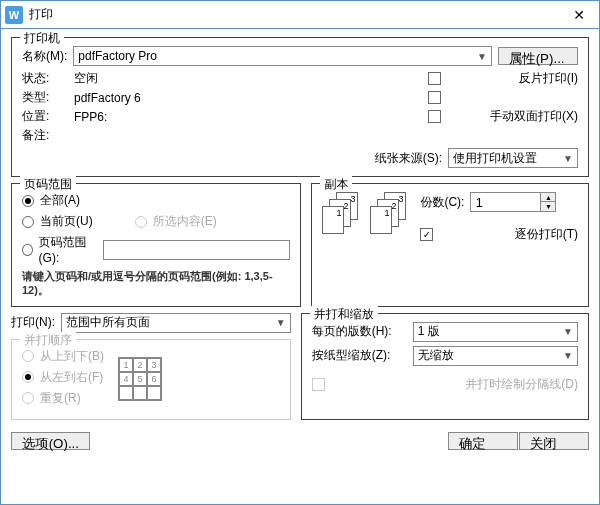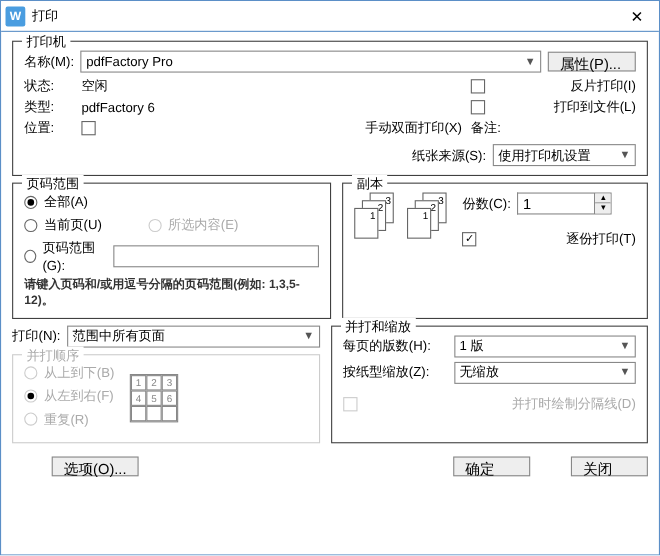--- a/index.html
+++ b/index.html
@@ -12,21 +12,21 @@
 .content { flex: 1; padding: 8px 10px 6px 10px; display: flex; flex-direction: column; gap: 6px; }
 
 .fieldset { border: 1px solid #404040; padding: 8px 10px; position: relative; }
 .fieldset-title { position: absolute; top: -8px; left: 8px; background: #fff; padding: 0 4px; }
 
 .row { display: flex; align-items: center; gap: 6px; margin-bottom: 4px; }
 .label { white-space: nowrap; }
 .select { flex: 1; border: 1px solid #888; height: 20px; padding: 1px 4px; background: #fff; display: flex; align-items: center; justify-content: space-between; }
 .select .arrow { font-size: 10px; color: #555; }
 .btn { border: 1px solid #888; background: #eee; padding: 2px 10px; height: 18px; cursor: pointer; min-width: 80px; text-align: left; }
-.btn-small { min-width: 70px; margin-left: 36px; }
+.btn-small { min-width: 70px; }
 
 .info-grid { display: grid; grid-template-columns: 44px auto 150px; gap: 2px 8px; align-items: center; }
 .checkbox-row { display: flex; align-items: center; gap: 4px; justify-content: space-between; }
 .checkbox { width: 13px; height: 13px; border: 1px solid #666; background: #fff; display: inline-block; }
 .checkbox.checked::after { content: "✓"; display: block; font-size: 10px; line-height: 11px; text-align: center; }
 
 .two-col { display: flex; gap: 10px; }
 .col-left { flex: 1.05; }
 .col-right { flex: 1; }
 
@@ -85,24 +85,24 @@
         <span>空闲</span>
         <div class="checkbox-row">
             <span class="checkbox"></span>
             <span>反片打印(I)</span>
           </div>
 
         <span class="label">类型:</span>
         <span>pdfFactory 6</span>
         <div class="checkbox-row">
             <span class="checkbox"></span>
-            <span>打印到文件(L)</span>
           </div>
 
         <span class="label">位置:</span>
+        <span>FPP6:</span>
         <div class="checkbox-row">
             <span class="checkbox"></span>
             <span>手动双面打印(X)</span>
           </div>
 
         <span class="label">备注:</span>
         <span></span>
         <span></span>
       </div>
 

